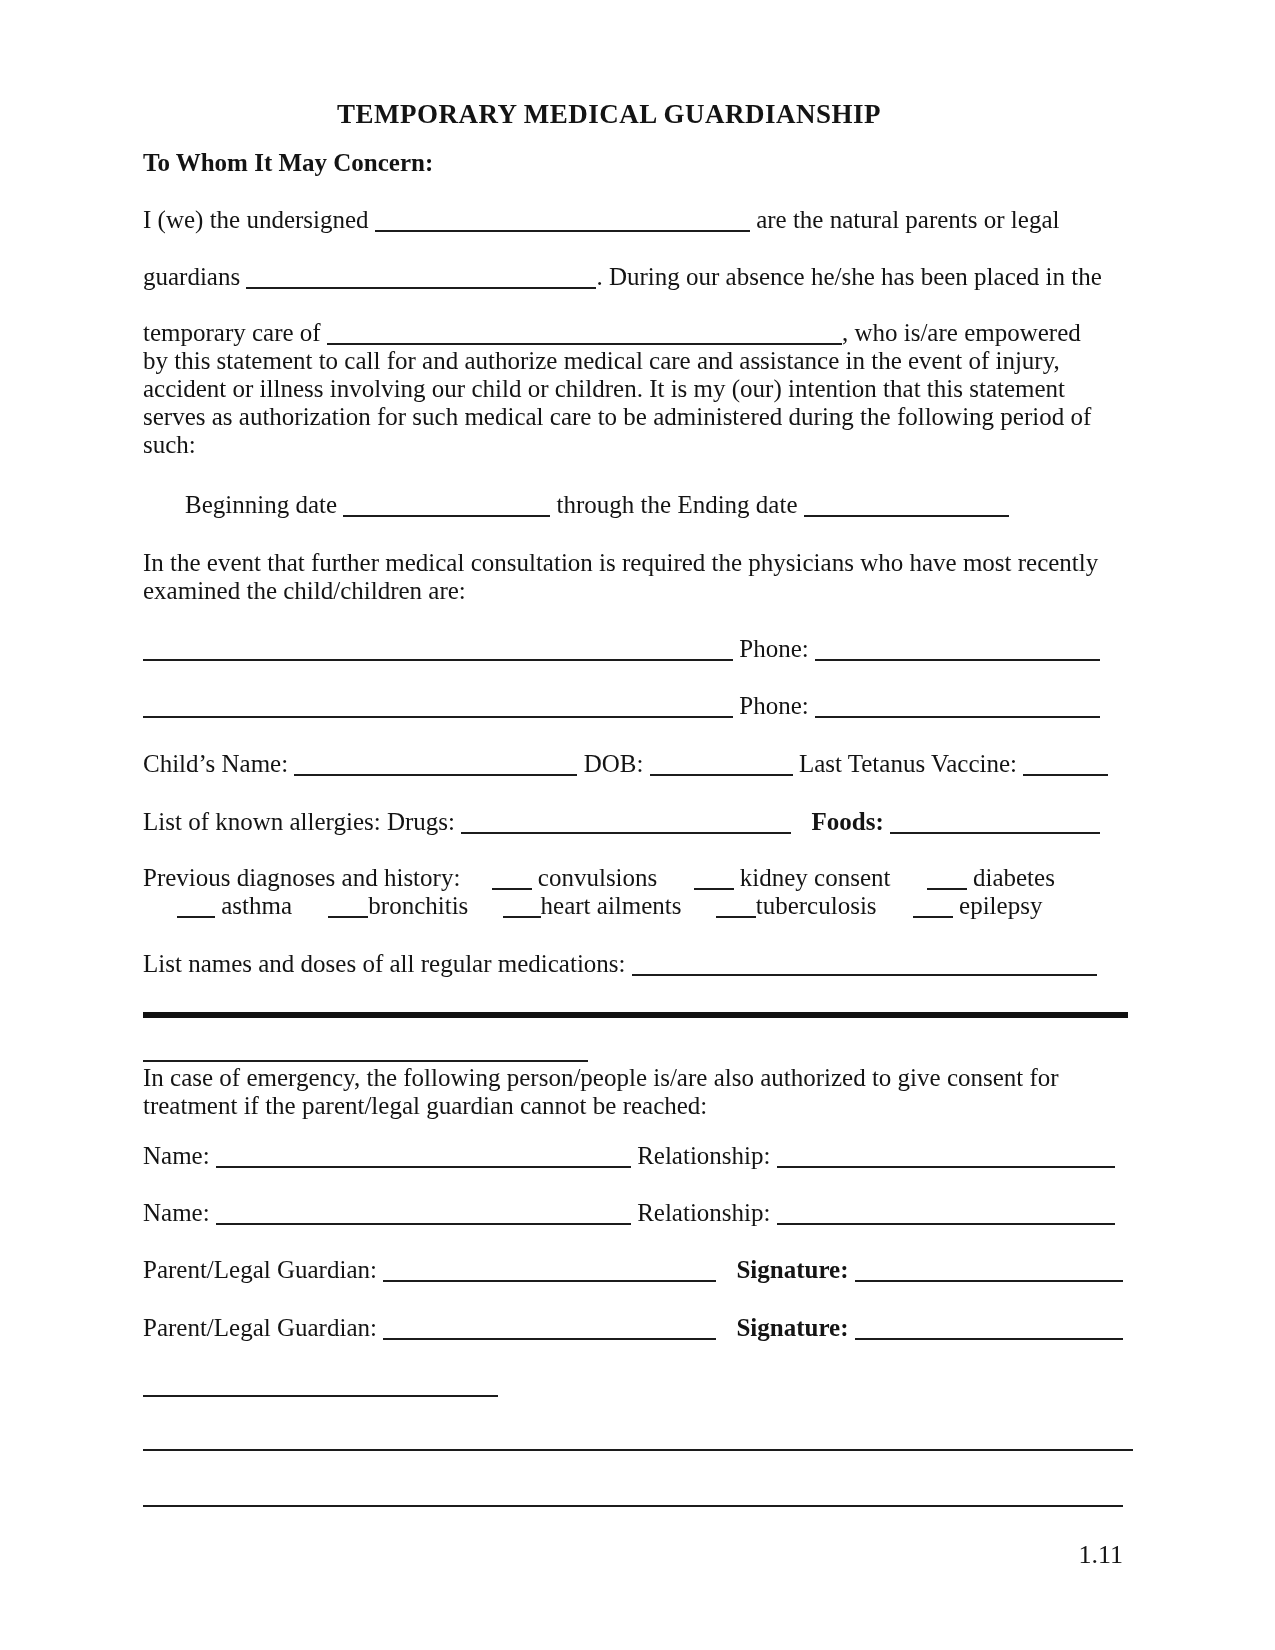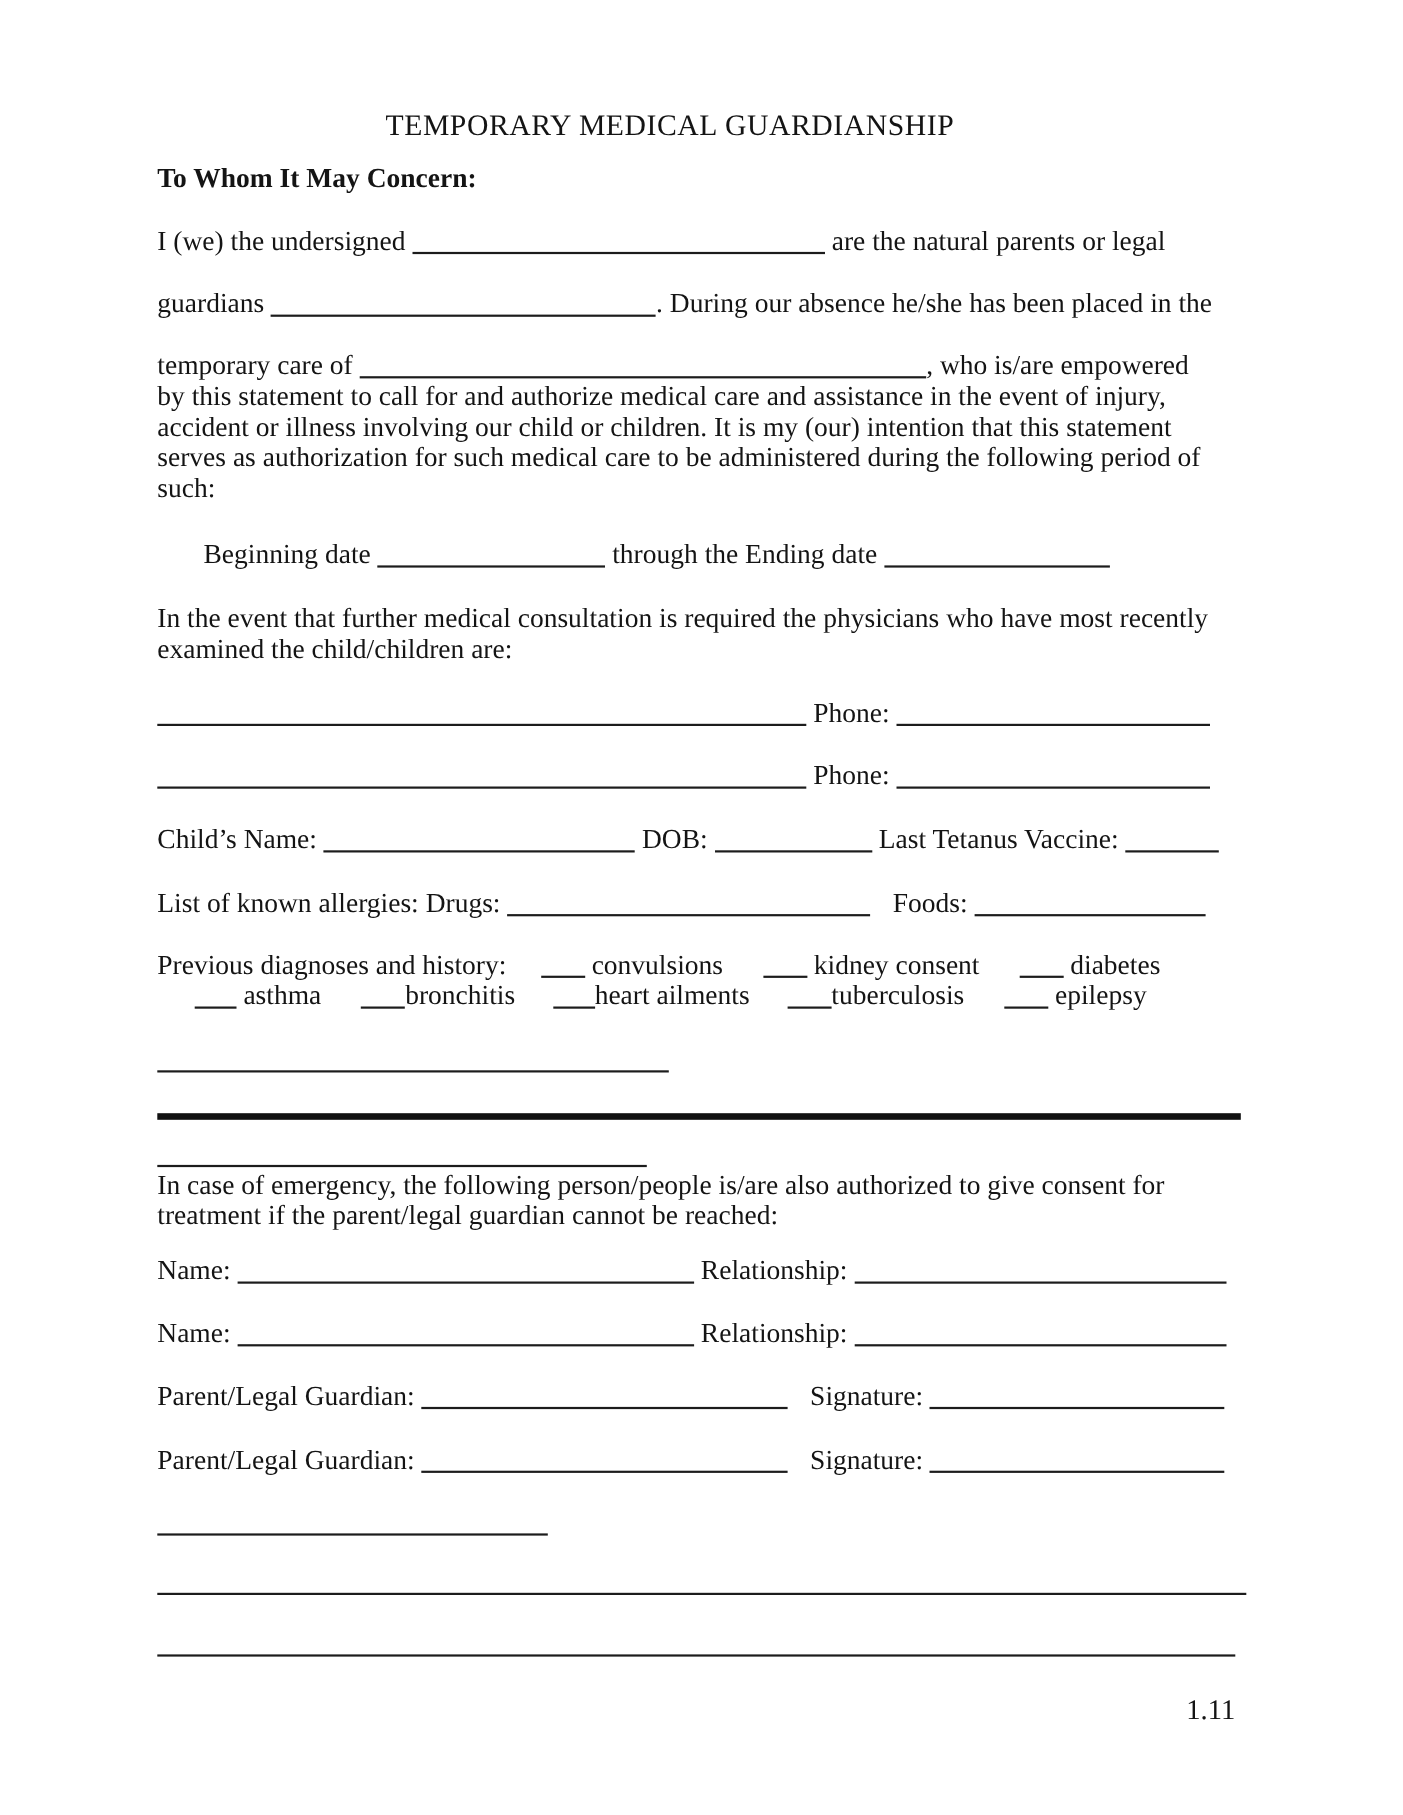--- a/index.html
+++ b/index.html
@@ -20,21 +20,21 @@
     position: absolute;
     left: 143px;
     line-height: 28px;
     white-space: nowrap;
   }
   .bold { font-weight: bold; }
   .title {
     left: 143px;
     width: 932px;
     text-align: center;
-    font-weight: normal;
+    font-weight: bold;
     font-size: 27px;
     letter-spacing: 0.5px;
   }
   .bl {
     display: inline-block;
     border-bottom: 2px solid #1c1c1c;
     height: 20px;
     margin-bottom: -4px;
   }
   .divider {
@@ -44,21 +44,21 @@
     height: 6px;
     background: #111111;
   }
   .pagenum {
     position: absolute;
     left: 143px;
     width: 980px;
     text-align: right;
     font-size: 26px;
   }
-  .g14 { margin-left: 14px; }
+  .g14 { margin-left: 14px; font-weight: bold; }
   .g25 { margin-left: 25px; }
   .g28 { margin-left: 28px; }
   .g30 { margin-left: 30px; }
 </style>
 </head>
 <body>
 
 <div class="line title" style="top:100px">TEMPORARY MEDICAL GUARDIANSHIP</div>
 
 <div class="line bold" style="top:149px">To Whom It May Concern:</div>
@@ -136,20 +136,21 @@
   <span class="bl" style="width:38px"></span>
   <span>asthma</span>
   <span class="bl g30" style="width:40px"></span><span>bronchitis</span>
   <span class="bl g28" style="width:38px"></span><span>heart ailments</span>
   <span class="bl g28" style="width:40px"></span><span>tuberculosis</span>
   <span class="bl g30" style="width:40px"></span>
   <span>epilepsy</span>
 </div>
 
 <div class="line" style="top:950px">
+  <span>List names and doses of all regular medications:</span>
   <span class="bl" style="width:465px"></span>
 </div>
 
 <div class="divider" style="top:1012px"></div>
 
 <div class="line" style="top:1036px">
   <span class="bl" style="width:445px"></span>
 </div>
 
 <div class="line" style="top:1064px">In case of emergency, the following person/people is/are also authorized to give consent for</div>

